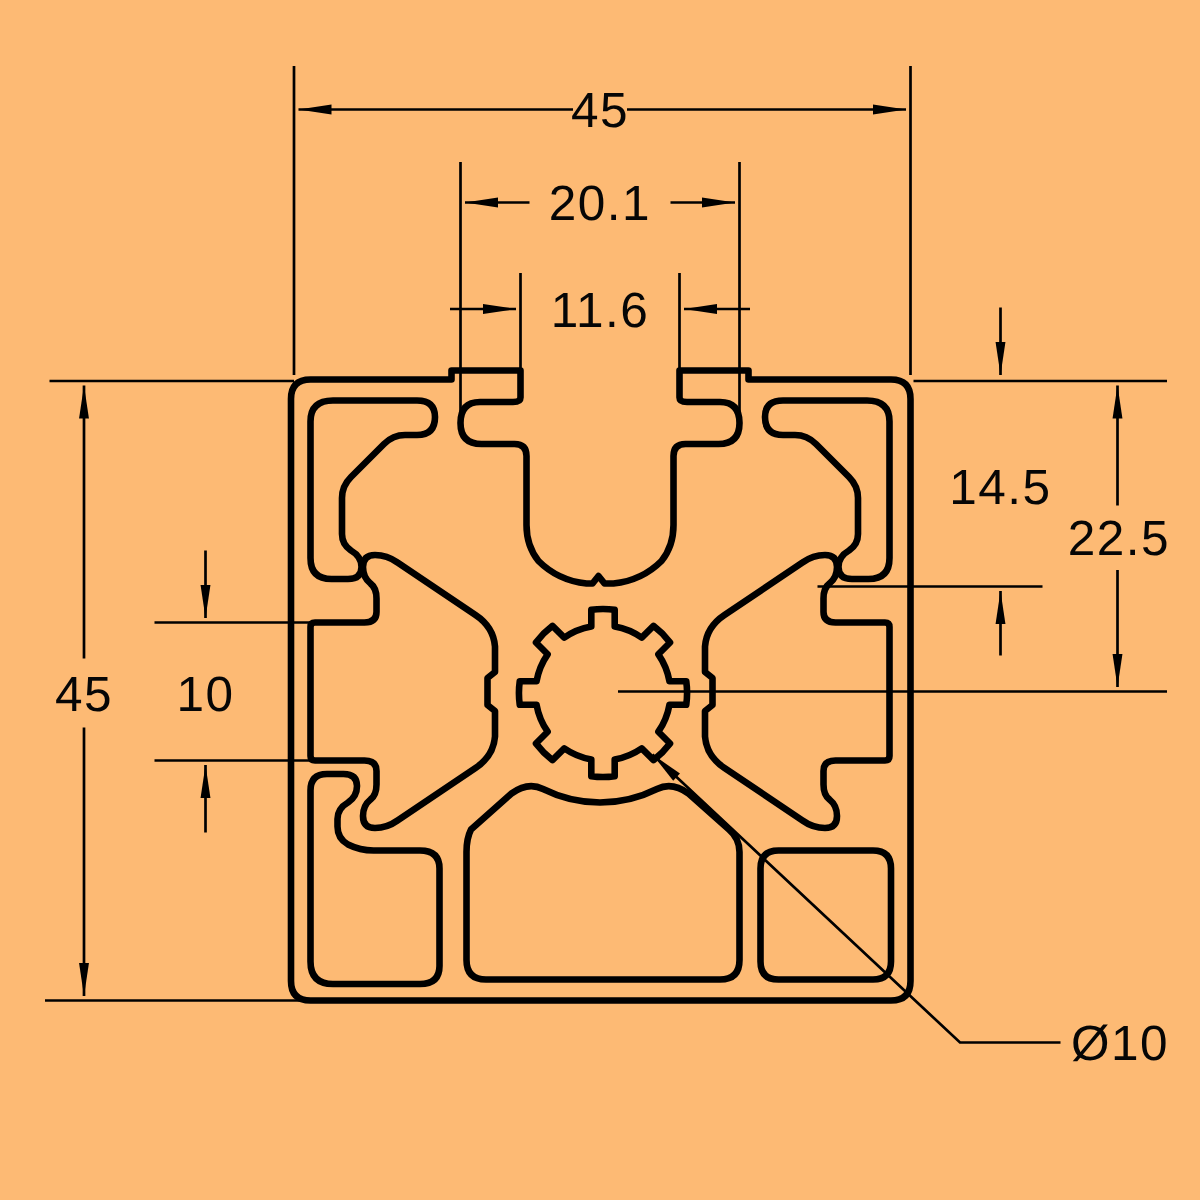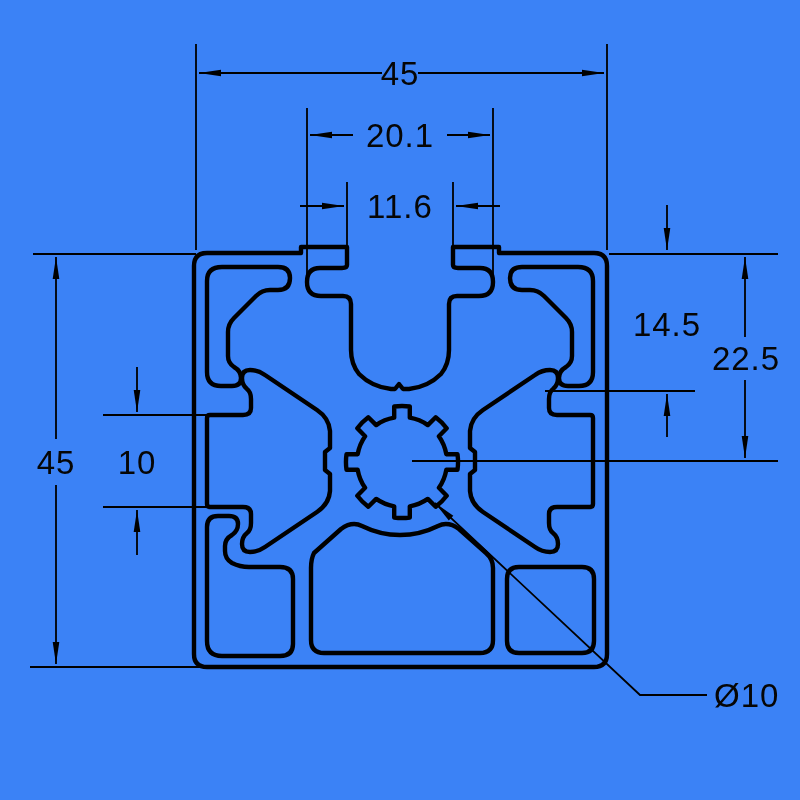--- a/index.html
+++ b/index.html
@@ -1,16 +1,16 @@
 <!DOCTYPE html>
 <html><head>
 <meta charset="utf-8">
 <style>
   html,body{margin:0;padding:0;background:#fff;}
-  .stage{position:relative;width:800px;height:800px;background:#3b82f6;overflow:hidden;
+  .stage{position:relative;width:800px;height:800px;background:#fdba74;overflow:hidden;
          font-family:"Liberation Sans", sans-serif;}
   svg{display:block;}
   .dim-text{font-family:"Liberation Sans", sans-serif;font-size:33px;fill:#060606;
             letter-spacing:1px;}
   .profile{fill:none;stroke-width:4.4;stroke-linejoin:round;stroke-linecap:round;}
   .dimline{fill:none;stroke-width:1.8;stroke-linecap:butt;}
 </style>
 </head>
 <body>
 

